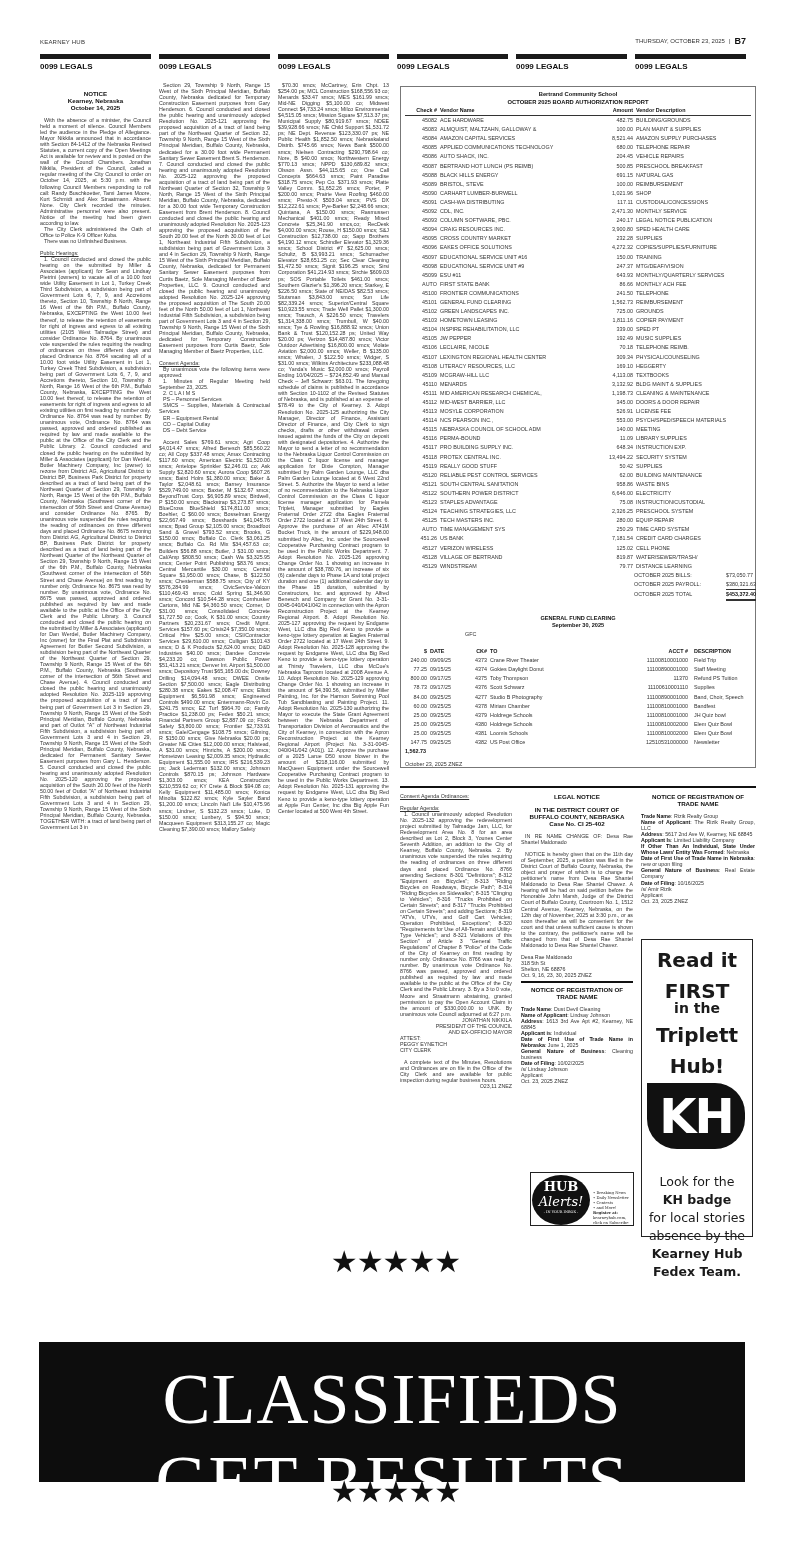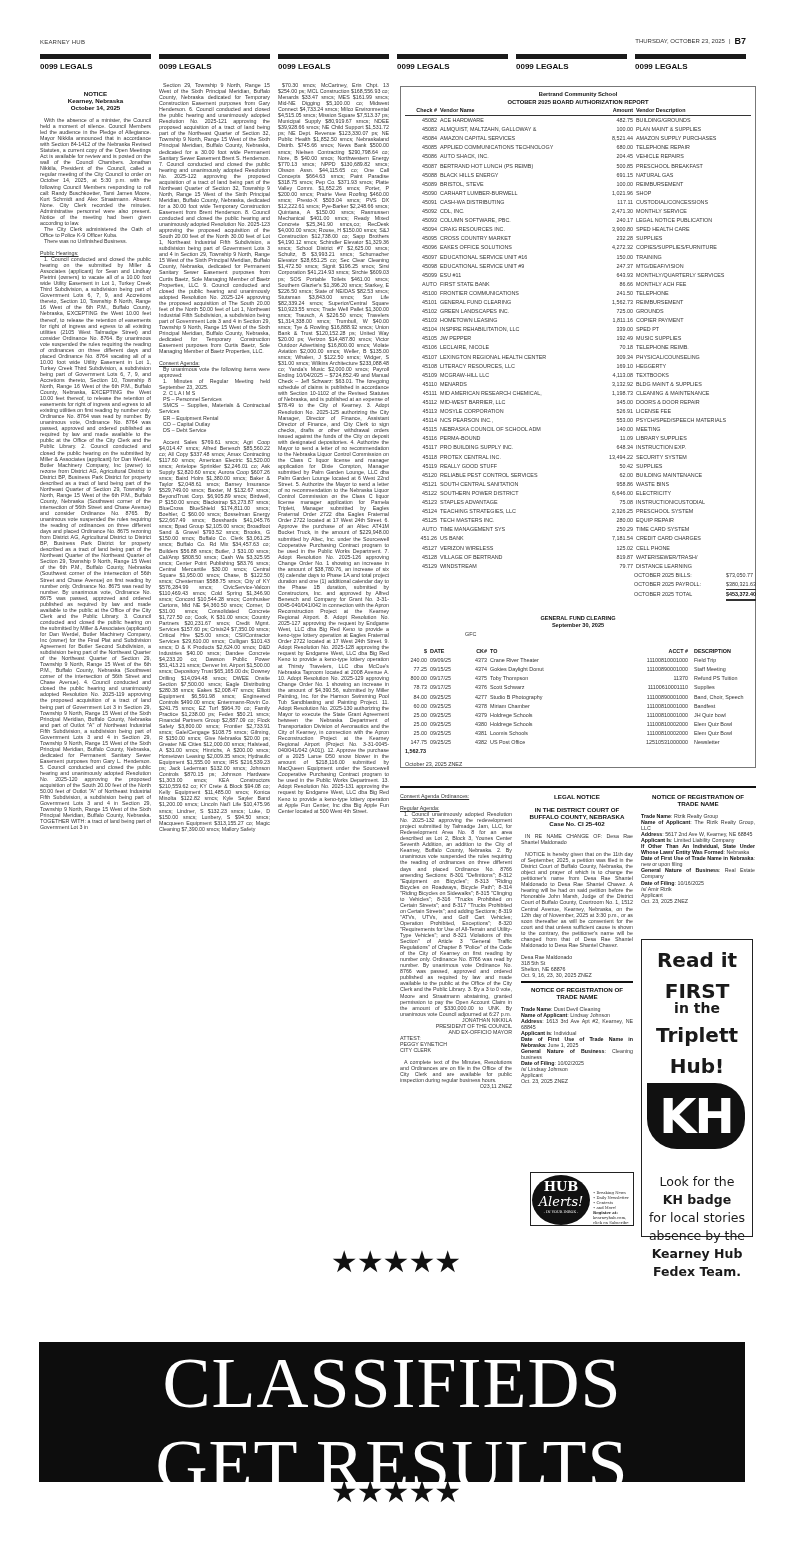--- a/index.html
+++ b/index.html
@@ -39,21 +39,21 @@
   .kh-badge{margin:6px 0 0 5px;width:98px;height:66px;background:#111;border-radius:0 30px 30px 30px;color:#fff;font-size:48px;font-weight:bold;line-height:66px;letter-spacing:-2px}
   .kh-ad .r3{font-size:12.5px;line-height:18px;margin-top:24px}
   .kh-ad .r3 b{font-weight:bold}
   .hub-ad{position:absolute;left:530px;top:1172px;width:104px;height:54px;border:1px solid #222;display:flex;align-items:flex-end}
   .hub-oval{width:58px;height:50px;background:#111;border-radius:50%;color:#fff;text-align:center;font-family:"DejaVu Serif",serif;margin-left:1px}
   .hub-oval .h{font-size:13px;font-weight:bold;line-height:16px;margin-top:4px}
   .hub-oval .a{font-size:13px;font-style:italic;line-height:14px}
   .hub-oval .s{font-size:3.5px;line-height:6px}
   .hub-list{font-size:3.8px;line-height:5px;padding-left:3px;color:#222;font-family:"DejaVu Serif",serif}
   .stars{position:absolute;left:0;width:791px;text-align:center;font-size:30px;letter-spacing:-1px;color:#111;line-height:34px}
-  .classified{position:absolute;left:39px;top:1342px;width:706px;height:140px;background:#0d0d0d;color:#fff;text-align:center;font-family:"Liberation Serif",serif;font-size:72px;line-height:82px;letter-spacing:1px;}
+  .classified{position:absolute;left:39px;top:1342px;width:706px;height:140px;background:#0d0d0d;color:#fff;text-align:center;font-family:"Liberation Serif",serif;font-size:72px;line-height:82px;letter-spacing:1px;padding-top:16px}
 </style>
 </head>
 <body>
 
 <div class="hdr-left">KEARNEY HUB</div>
 <div class="hdr-right">
   <span>THURSDAY, OCTOBER 23, 2025</span>
   <span>|</span>
   <b>B7</b>
 </div>

